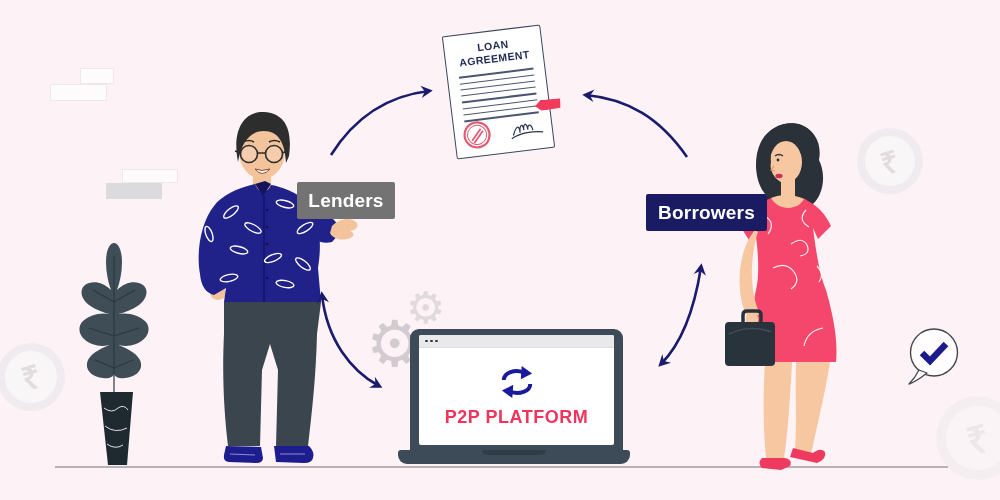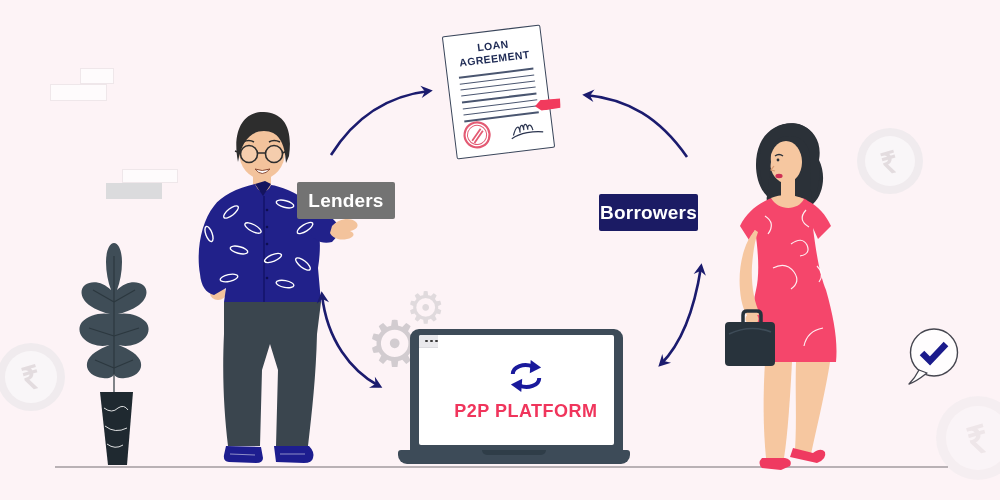--- a/index.html
+++ b/index.html
@@ -16,39 +16,39 @@
   .coin-symbol { color:#e3dcdf; font-weight:bold; transform:rotate(-16deg); }
 
   .ground { position:absolute; left:55px; top:466px; width:893px; height:1.5px; background:#b9b1b5; z-index:1; }
 
   .gear { position:absolute; line-height:1; z-index:1; font-family:"DejaVu Sans", sans-serif; }
 
   
   .badge { position:absolute; z-index:6; display:flex; align-items:center; justify-content:center;
            color:#fff; font-weight:bold; font-size:19px; border-radius:2px; letter-spacing:.2px; }
   .badge.lenders { left:297px; top:182px; width:98px; height:37px; background:#737373; }
-  .badge.borrowers { left:599px; top:194px; width:99px; height:37px; background:#1b1b64; }
+  .badge.borrowers { left:646px; top:194px; width:121px; height:37px; background:#1b1b64; }
 
   
   .doc { position:absolute; left:449px; top:30px; width:99px; height:124px; background:#ffffff;
          border:1.4px solid #39455a; border-radius:2px; transform:rotate(-7deg); z-index:5; }
   .doc-title { margin-top:8px; text-align:center; color:#1f2b55; font-weight:bold; font-size:10.5px;
                line-height:1.25; letter-spacing:.4px; }
   .doc-lines { margin:7px 11px 0; }
   .doc-line { height:1.3px; background:#4a5670; margin-bottom:5px; }
   .doc-stamp { position:absolute; left:7px; bottom:6px; }
   .doc-sig { position:absolute; right:8px; bottom:9px; }
   .doc-ribbon { position:absolute; right:-12px; top:74px; width:26px; height:11px; background:#f23a5d;
                 clip-path:polygon(0 50%, 24% 0, 100% 10%, 96% 92%, 24% 100%); }
 
   
   .laptop-frame { position:absolute; left:410px; top:329px; width:213px; height:121px;
                   background:#3d4b58; border-radius:9px 9px 0 0; z-index:4; }
   .laptop-screen { position:absolute; left:9px; top:6px; width:195px; height:110px; background:#ffffff;
-                   border-radius:2px; overflow:hidden; display:flex; flex-direction:row; }
+                   border-radius:2px; overflow:hidden; display:flex; flex-direction:column; }
   .browser-bar { height:13px; background:#e9e9ec; border-bottom:1px solid #dcdce0; display:flex;
                  align-items:center; padding-left:6px; gap:2.5px; }
   .dot { width:2.6px; height:2.6px; border-radius:50%; background:#3a3a3a; }
   .screen-content { flex:1; display:flex; flex-direction:column; align-items:center; justify-content:center; }
   .platform-label { margin-top:8px; color:#f0355c; font-weight:bold; font-size:18px; letter-spacing:.5px; }
   .laptop-base { position:absolute; left:398px; top:450px; width:232px; height:14px; background:#3d4b58;
                  border-radius:3px 3px 9px 9px; z-index:4; }
   .laptop-notch { position:absolute; left:84px; top:0; width:64px; height:5px; background:#2f3d48;
                   border-radius:0 0 5px 5px; }
 

